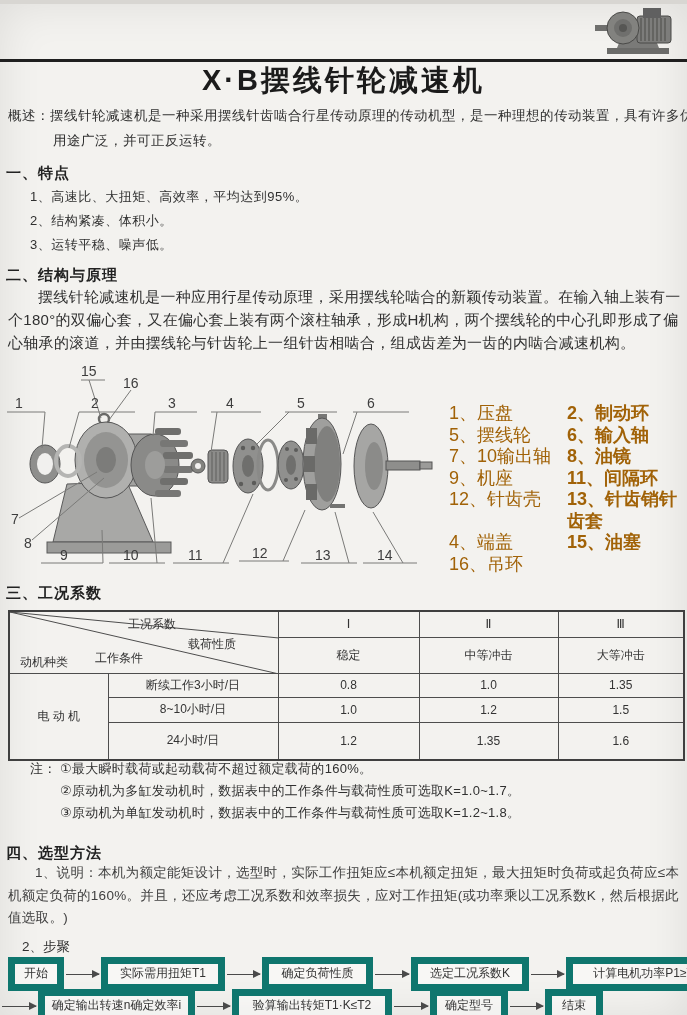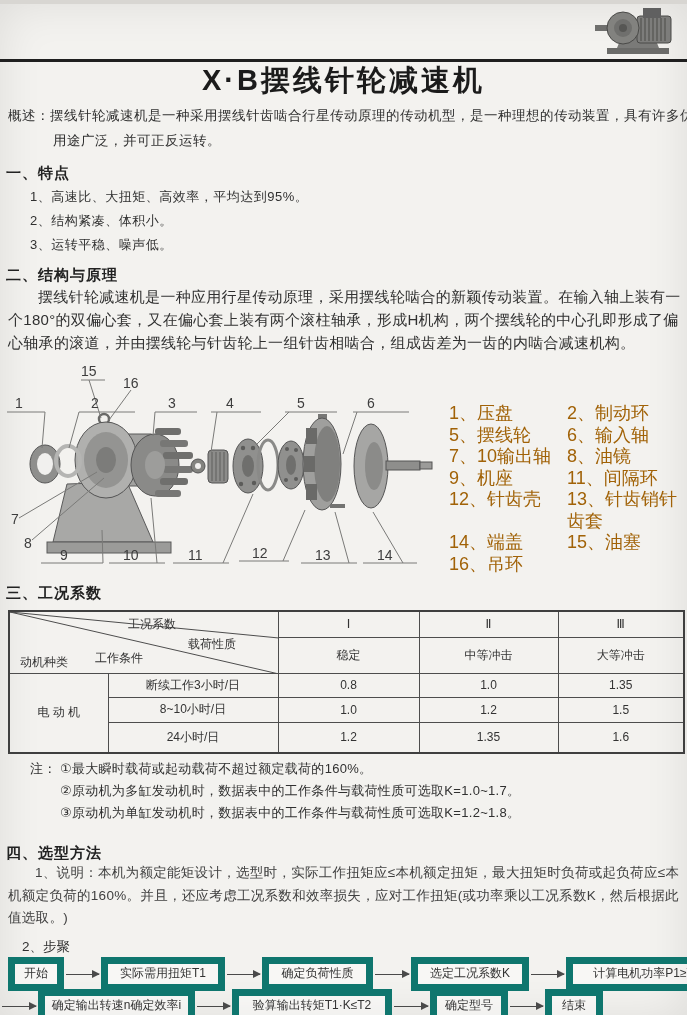--- a/index.html
+++ b/index.html
@@ -13,21 +13,21 @@
   .overview{position:absolute;top:99px;left:8px;width:673px;margin:0;font-size:13.5px;
             line-height:25px;color:#303030;padding-left:45px;text-indent:-45px;letter-spacing:.5px;}
   .h2{position:absolute;margin:0;font-size:15px;font-weight:bold;color:#222;letter-spacing:1px;}
   .feat-list{position:absolute;top:181px;left:30px;font-size:13px;line-height:24px;color:#303030;letter-spacing:.5px;}
   .struct-text{position:absolute;top:281px;left:8px;width:673px;margin:0;font-size:15px;
                line-height:23px;color:#303030;text-indent:2em;letter-spacing:.3px;}
   .diagram{position:absolute;top:358px;left:5px;}
   .parts-list{position:absolute;top:399px;left:449px;width:236px;font-size:18px;line-height:21.5px;color:#a16207;}
   .p-row{display:flex;}
   .p-row span:first-child{width:118px;}
-  .p-row span:last-child{flex:1;}
+  .p-row span:last-child{flex:1;font-weight:bold;}
   .coef-table{position:absolute;top:606px;left:8px;border-collapse:collapse;table-layout:fixed;
               font-size:12px;color:#333;padding-left:20px;}
   .coef-table td{border:1px solid #4d4d4d;text-align:center;padding:0;}
   .coef-table{border:2px solid #3f3f3f;}
   .corner{position:relative;}
   .corner .lab{position:absolute;font-size:12px;color:#333;white-space:nowrap;}
   .notes{position:absolute;top:754px;left:30px;width:645px;display:flex;font-size:13px;
          line-height:22px;color:#303030;letter-spacing:.3px;}
   .notes-label{width:30px;}
   .notes-items{flex:1;}
@@ -201,21 +201,21 @@
       </div>
     <div class="p-row">
         <span>9、机座</span>
         <span>11、间隔环</span>
       </div>
     <div class="p-row">
         <span>12、针齿壳</span>
         <span>13、针齿销针齿套</span>
       </div>
     <div class="p-row">
-        <span>14、端盖</span>
+        <span>4、端盖</span>
         <span>15、油塞</span>
       </div>
     <div class="p-row">
         <span>16、吊环</span>
         <span></span>
       </div>
   </div>
 
   <h2 class="h2" style="top:580px;left:6px">三、工况系数</h2>
 
@@ -254,21 +254,21 @@
       <td>0.8</td>
       <td>1.0</td>
       <td>1.35</td>
     </tr>
     <tr style="height:25px">
       <td>8~10小时/日</td>
       <td>1.0</td>
       <td>1.2</td>
       <td>1.5</td>
     </tr>
-    <tr style="height:31px">
+    <tr style="height:38px">
       <td>24小时/日</td>
       <td>1.2</td>
       <td>1.35</td>
       <td>1.6</td>
     </tr>
   </tbody>
     </table>
 
   <div class="notes">
     <span class="notes-label">注：</span>

